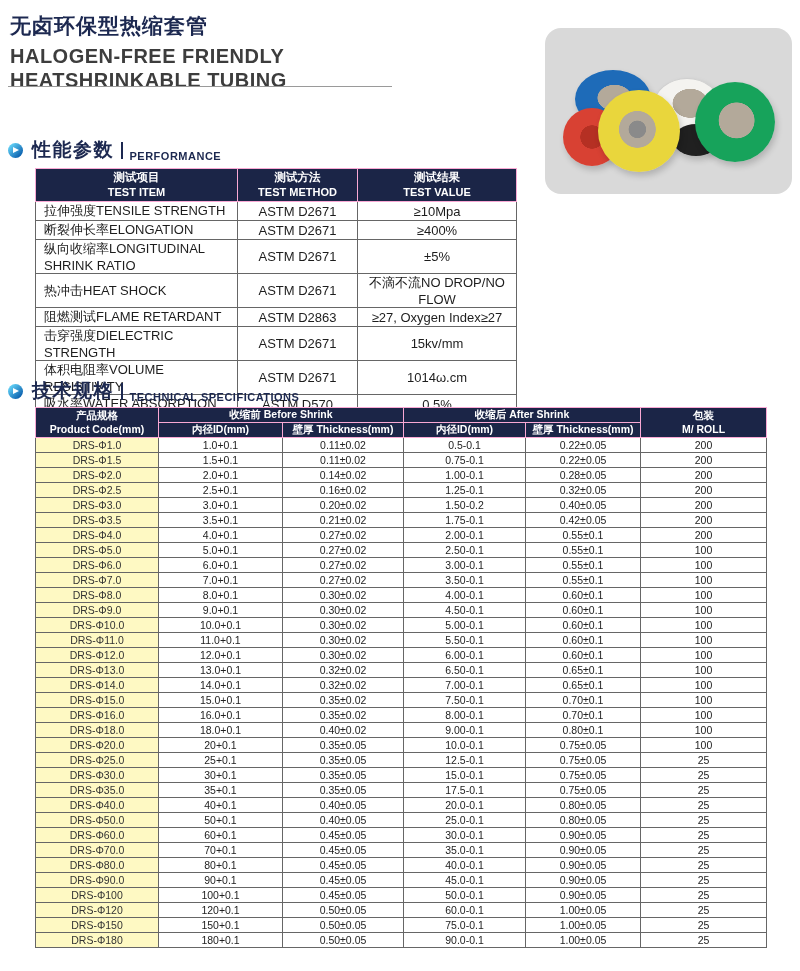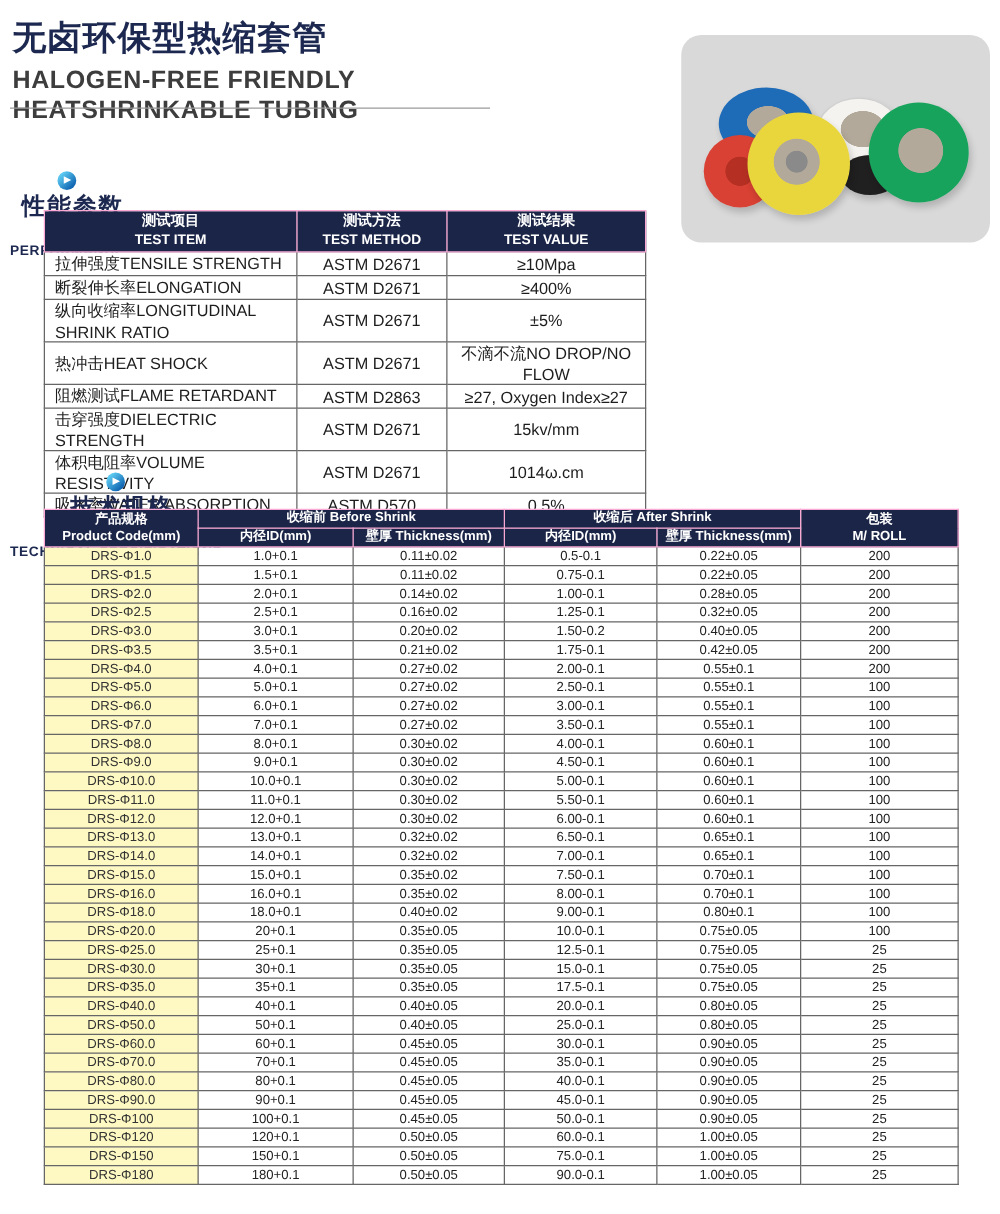--- a/index.html
+++ b/index.html
@@ -2,34 +2,34 @@
 <html><head>
 <meta charset="utf-8">
 <style>
   html,body{margin:0;padding:0;background:#fff;}
   .page{
     position:relative;width:800px;height:971px;background:#ffffff;overflow:hidden;
     font-family:"Liberation Sans","DejaVu Sans",sans-serif;color:#1d1d1d;
   }
   
   .doc-header{position:absolute;left:10px;top:12px;}
-  .doc-header h1{margin:0;font-size:27px;font-weight:bold;color:#1c2850;letter-spacing:1px;}
+  .doc-header h1{margin:0;font-size:21px;font-weight:bold;color:#1c2850;letter-spacing:1px;}
   .subtitle{margin-top:5px;font-size:20px;font-weight:bold;color:#3d3d3d;line-height:1.18;letter-spacing:.5px;}
   .title-divider{position:absolute;left:8px;top:86px;width:384px;height:1px;background:#9a9a9a;}
   
   .photo{position:absolute;left:545px;top:28px;width:247px;height:166px;background:#d9d9d9;border-radius:16px;}
   .roll{position:absolute;border-radius:50%;box-shadow:2px 4px 6px rgba(0,0,0,.18);}
   .roll-blue {left:30px;top:42px;width:76px;height:58px;background:radial-gradient(ellipse at 52% 48%, #b3a99a 0 30%, #1e6bb8 31% 100%);z-index:1;}
   .roll-red  {left:18px;top:80px;width:58px;height:58px;background:radial-gradient(circle, #b53023 0 28%, #d84133 29% 100%);z-index:2;}
   .roll-white{left:108px;top:50px;width:66px;height:54px;background:radial-gradient(ellipse at 55% 45%, #b3a99a 0 34%, #f4f3f0 35% 100%);border:1px solid #cfcfcf;z-index:1;}
   .roll-black{left:128px;top:96px;width:46px;height:32px;background:#202020;z-index:2;}
   .roll-yellow{left:53px;top:62px;width:82px;height:82px;background:radial-gradient(circle at 48% 48%, #8a8a8a 0 14%, #b3a99a 15% 30%, #e9d63c 31% 100%);z-index:3;}
   .roll-green{left:150px;top:54px;width:80px;height:80px;background:radial-gradient(circle at 52% 48%, #b3a99a 0 30%, #17a35b 31% 100%);z-index:3;}
   
-  .section-head{position:absolute;left:8px;display:flex;align-items:center;flex-direction:column;}
+  .section-head{position:absolute;left:8px;display:flex;align-items:center;}
   .sec-icon{width:15px;height:15px;border-radius:50%;background:linear-gradient(135deg,#5bc8f0 20%,#1268b3 80%);position:relative;flex:0 0 auto;}
   .sec-icon::after{content:"";position:absolute;left:5px;top:4px;border-left:6px solid #ffffff;border-top:3.5px solid transparent;border-bottom:3.5px solid transparent;}
   .sec-cn{font-size:19px;font-weight:bold;color:#1c2850;margin-left:9px;letter-spacing:1.5px;}
   .sec-sep{width:1.5px;height:17px;background:#1c2850;margin:0 7px;}
   .sec-en{font-size:11px;font-weight:bold;color:#1c2850;letter-spacing:.5px;align-self:flex-end;padding-bottom:1px;}
   #section-performance{top:137px;}
   #section-tech{top:378px;}
   
   table{border-collapse:collapse;table-layout:fixed;position:absolute;}
   th{background:#1b2547;color:#ffffff;font-weight:bold;border:1px solid #f9a8d4;padding:0;}

